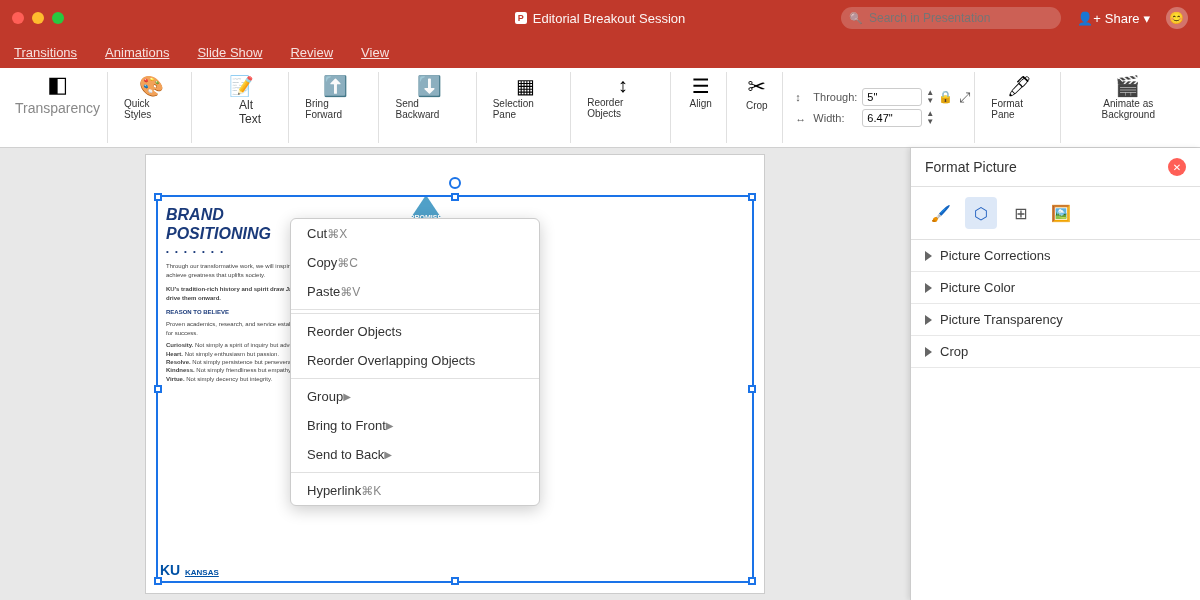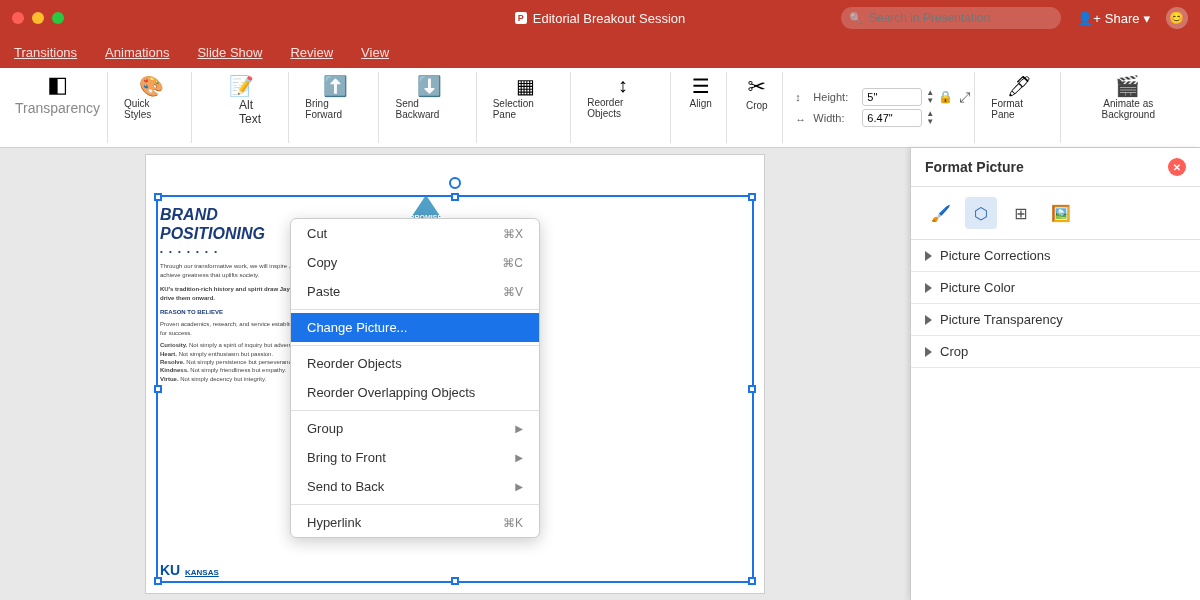--- a/index.html
+++ b/index.html
@@ -148,21 +148,21 @@
       top: 148px;
       width: 290px;
       height: 452px;
       background: white;
       border-left: 1px solid #ccc;
       box-shadow: -2px 0 5px rgba(0,0,0,0.1);
     }
     .format-panel-header {
       padding: 10px 14px;
       font-size: 14px;
-      font-weight: 700;
+      font-weight: 400;
       color: #333;
       border-bottom: 1px solid #e0e0e0;
       display: flex;
       align-items: center;
       justify-content: space-between;
     }
     .close-btn {
       width: 18px; height: 18px; border-radius: 50%;
       background: #ff5f57;
       display: flex; align-items: center; justify-content: center;
@@ -272,21 +272,20 @@
       border-radius: 6px;
       box-shadow: 0 4px 16px rgba(0,0,0,0.2);
       z-index: 100;
       overflow: hidden;
     }
     .ctx-item {
       padding: 7px 16px;
       font-size: 13px;
       color: #333;
       display: flex;
-      justify-content: space-between;
       align-items: center;
       cursor: pointer;
     }
     .ctx-item.highlighted {
       background: #1a73e8;
       color: white;
     }
     .ctx-separator {
       height: 1px;
       background: #e0e0e0;
@@ -296,21 +295,21 @@
     .ctx-item.highlighted .ctx-shortcut { color: rgba(255,255,255,0.7); }
     .ctx-arrow { font-size: 10px; color: #888; }
 
     
     .slide-content {
       position: absolute;
       top: 0; left: 0; right: 0; bottom: 0;
     }
     .brand-left {
       position: absolute;
-      left: 14px;
+      left: 20px;
       top: 50px;
       width: 175px;
     }
     .brand-title {
       font-size: 16px;
       font-weight: bold;
       color: #1a3a7a;
       font-style: italic;
       line-height: 1.2;
     }
@@ -468,21 +467,21 @@
     <div class="ribbon-btn">
       <span style="font-size:22px;">✂</span>
       <span style="font-size:10px;color:#333;">Crop</span>
     </div>
   </div>
 
   <div class="ribbon-group" style="min-width:140px;align-items:flex-start;justify-content:center;">
     <div style="display:flex;flex-direction:column;gap:3px;padding:4px 0;">
       <div class="dim-row">
         <span style="font-size:11px;color:#555;width:14px;">↕</span>
-        <span class="dim-label" style="font-size:11px;color:#555;">Height:</span>
+        <span class="dim-label" style="font-size:11px;color:#555;">Through:</span>
         <input class="dim-input" type="text" value="5&quot;" style="">
         <div class="arrow-btn">
           <span>▲</span>
             <span>▼</span>
         </div>
         <span style="font-size:12px;color:#888;cursor:pointer;">🔒</span>
         <span style="font-size:14px;color:#555;cursor:pointer;margin-left:2px;">⤢</span>
       </div>
       <div class="dim-row">
         <span style="font-size:11px;color:#555;width:14px;">↔</span>
@@ -585,24 +584,20 @@
   </div>
   <div class="ctx-item">
     <span>Copy</span>
     <span class="ctx-shortcut">⌘C</span>
   </div>
   <div class="ctx-item">
     <span>Paste</span>
     <span class="ctx-shortcut">⌘V</span>
   </div>
   <div class="ctx-separator"></div>
-  <div class="ctx-item highlighted">
-    <span>Change Picture...</span>
-    <span class="ctx-shortcut"></span>
-  </div>
   <div class="ctx-separator"></div>
   <div class="ctx-item">
     <span>Reorder Objects</span>
   </div>
   <div class="ctx-item">
     <span>Reorder Overlapping Objects</span>
   </div>
   <div class="ctx-separator"></div>
   <div class="ctx-item">
     <span>Group</span>

